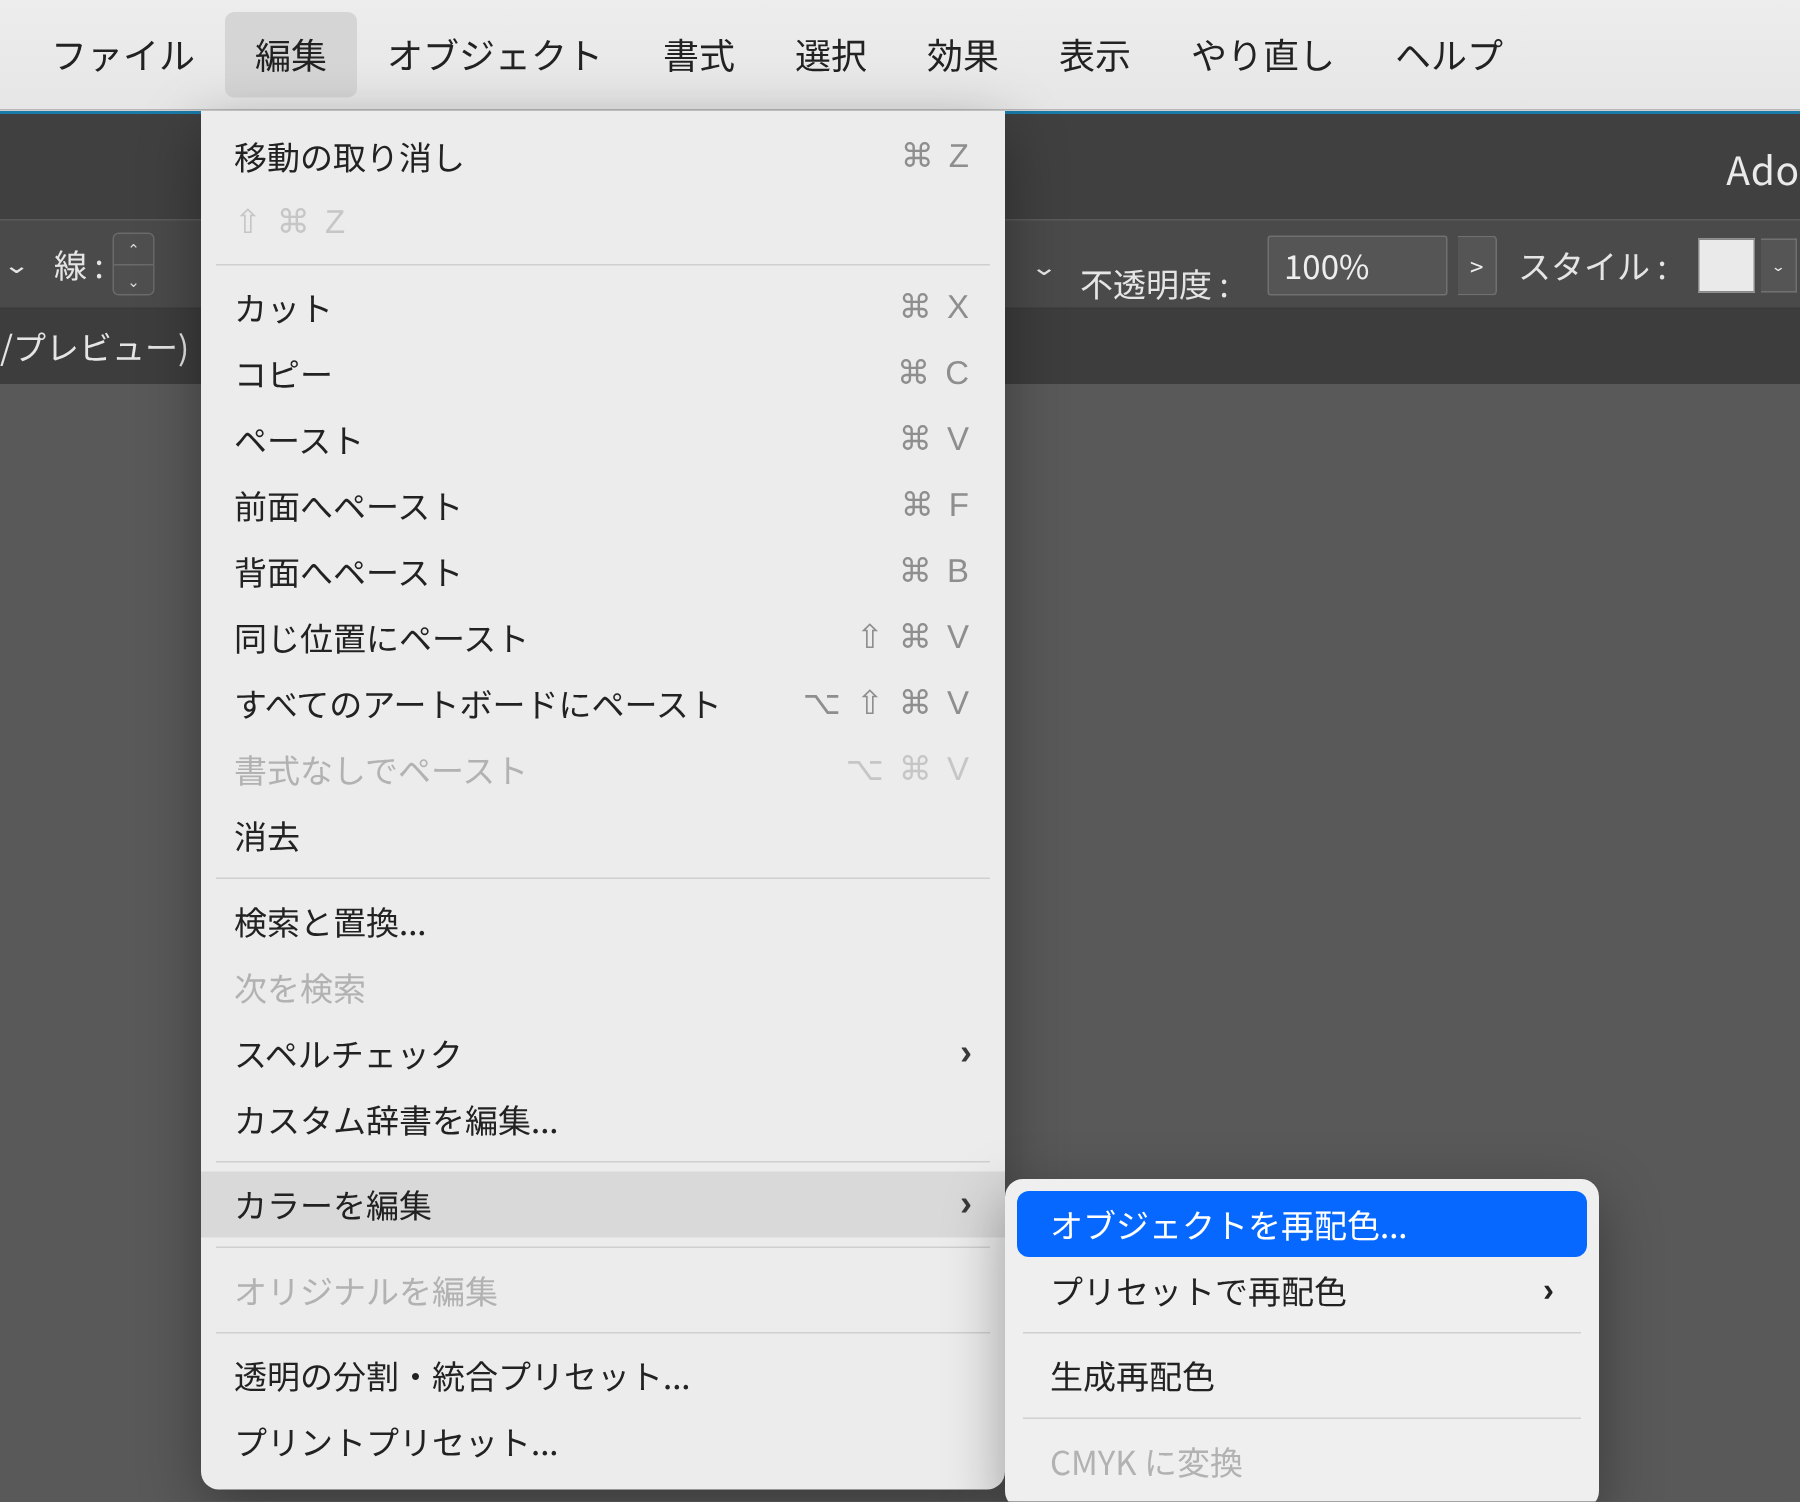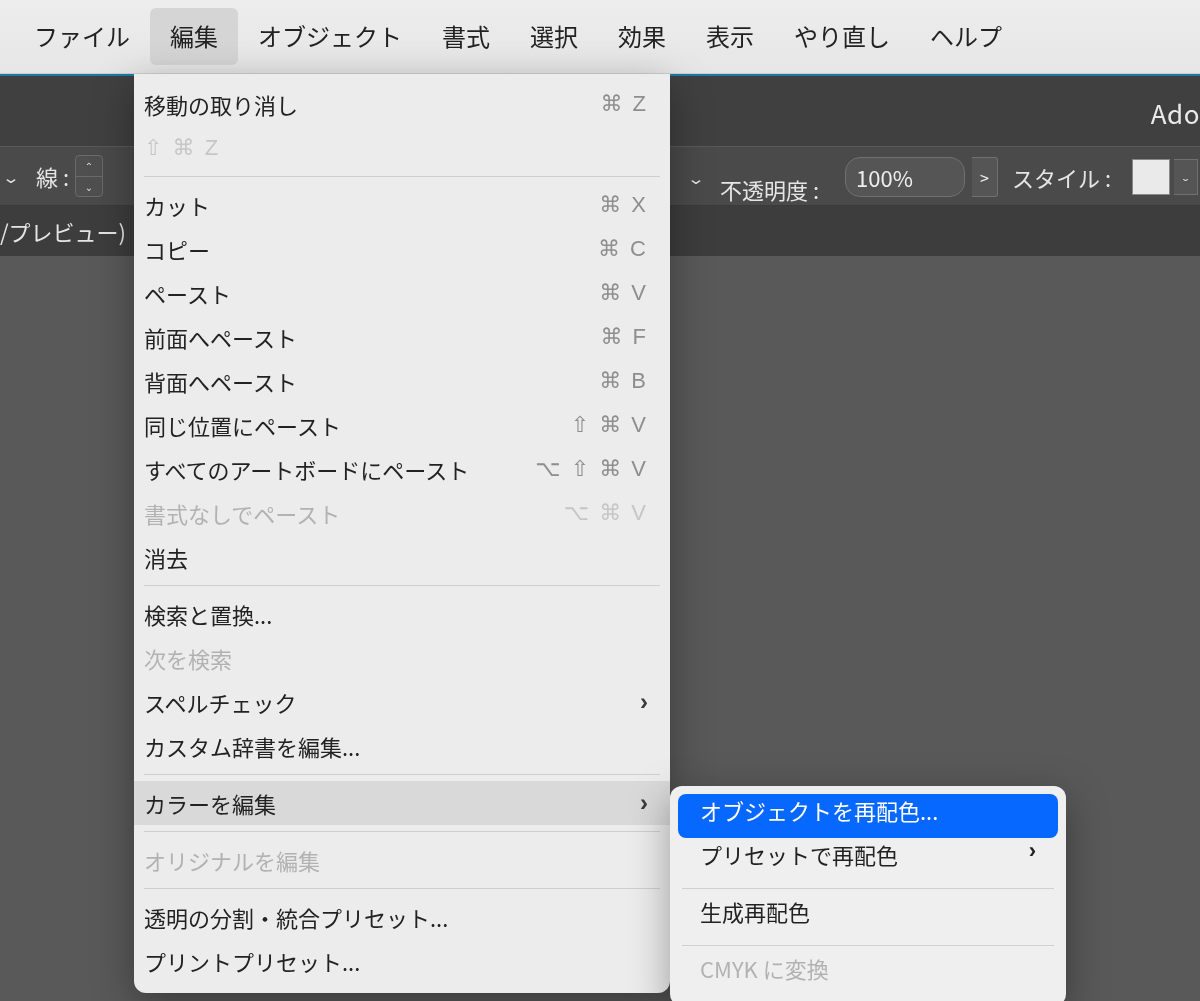--- a/index.html
+++ b/index.html
@@ -89,21 +89,21 @@
   .opt-bar .stepper .half:first-child{border-bottom:1px solid #6a6a6a;}
   .opt-bar .drop2{
     position:absolute;left:685px;top:0;width:22px;height:60px;
     display:flex;align-items:center;justify-content:center;color:#e5e5e5;
   }
   .opt-bar .opacity-lbl{
     position:absolute;left:720px;top:12px;height:60px;display:flex;align-items:center;
   }
   .opt-bar .opacity-field{
     position:absolute;left:845px;top:10px;width:120px;height:40px;
-    background:#555;border:1px solid #707070;border-radius:15px;
+    background:#555;border:1px solid #707070;border-radius:2px;
     color:#eee;display:flex;align-items:center;padding-left:10px;
     font-size:22px;
   }
   .opt-bar .opacity-more{
     position:absolute;left:972px;top:10px;width:26px;height:40px;
     border:1px solid #707070;border-left:none;border-radius:0 3px 3px 0;
     background:#555;display:flex;align-items:center;justify-content:center;
     color:#eee;font-size:16px;
   }
   .opt-bar .style-lbl{
@@ -124,21 +124,21 @@
     position:absolute;left:134px;top:74px;
     width:var(--menu-w);
     background:#ececec;
     border-radius:0 0 12px 12px;
     box-shadow:0 12px 40px rgba(0,0,0,0.35);
     padding:8px 0 10px 0;
     font-size:22px;
   }
   .menu .row{
     height:44px;display:flex;align-items:center;
-    padding:0 22px 0 10px;
+    padding:0 22px 0 22px;
     position:relative;
     color:#222;
   }
   .menu .row.disabled{color:#b2b2b2;}
   .menu .row.hover{background:#d9d9d9;}
   .menu .row .txt{flex:1;white-space:nowrap;}
   .menu .row .sc{
     font-family:-apple-system,Helvetica,Arial,sans-serif;
     color:#8e8e8e;font-size:22px;letter-spacing:2px;
     white-space:nowrap;
@@ -156,21 +156,21 @@
   .submenu{
     position:absolute;left:670px;top:786px;
     width:var(--sub-w);
     background:#efefef;
     border-radius:12px;
     box-shadow:0 12px 40px rgba(0,0,0,0.35);
     padding:8px 0 10px 0;
     font-size:22px;
   }
   .submenu .srow{
-    height:44px;display:flex;align-items:flex-start;
+    height:44px;display:flex;align-items:center;
     padding:0 22px;border-radius:8px;margin:0 8px;
     color:#222;
   }
   .submenu .srow .txt{flex:1;}
   .submenu .srow .arrow{
     font-family:-apple-system,Helvetica,Arial,sans-serif;
     font-size:22px;font-weight:600;
   }
   .submenu .srow.sel{
     background:#0768ff;color:#fff;

